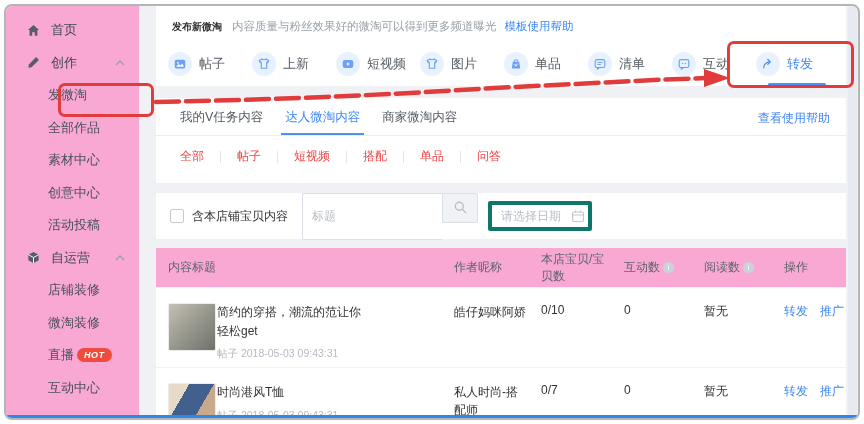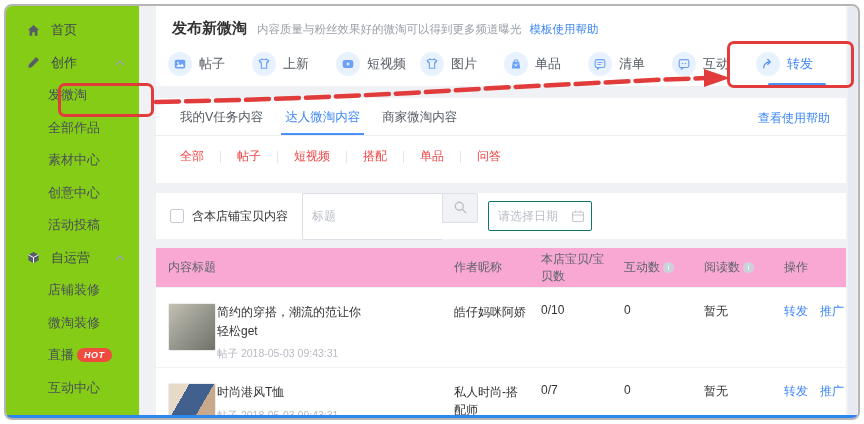--- a/index.html
+++ b/index.html
@@ -2,35 +2,35 @@
 <html><head>
 <meta charset="utf-8">
 <style>
   * { margin:0; padding:0; box-sizing:border-box; }
   html,body { width:864px; height:424px; background:#fff; font-family:"Liberation Sans","DejaVu Sans",sans-serif; }
   .window { position:absolute; left:4px; top:4px; width:856px; height:416px;
     border:2px solid #b5b5b5; border-radius:8px; background:#eff1f5; overflow:hidden; }
   .win-inner { position:absolute; inset:0; }
 
   
-  .sidebar { position:absolute; left:0; top:0; bottom:0; width:134px; background:#84cc16;
+  .sidebar { position:absolute; left:0; top:0; bottom:0; width:134px; background:#f9a8d4;
     border-right:1px solid #e8eaee; padding-top:8px; z-index:2; }
   .side-item { height:32.5px; display:flex; align-items:center; font-size:13px; color:#3f4652; cursor:pointer; }
   .side-top { padding-left:20px; gap:10px; }
   .side-top .chev { margin-left:auto; margin-right:14px; }
   .side-child { padding-left:42px; color:#4a5059; }
   .badge-hot { margin-left:3px; background:#ef4b3f; color:#fff; font-size:9px; font-weight:bold;
     padding:2px 7px; border-radius:9px; letter-spacing:.5px;font-style:italic; }
   .nav-ic { width:15px; height:15px; display:inline-flex; }
 
   
   .card { position:absolute; left:150px; width:690px; background:#fff; }
   .card-top { top:0; height:80px; }
   .page-header { padding:13px 16px 0; display:flex; align-items:baseline; }
-  .page-title { font-size:15px; font-weight:bold; color:#333;text-align:center; }
+  .page-title { font-size:10px; font-weight:bold; color:#333;text-align:center; }
   .page-sub { font-size:11.5px; color:#9aa0a8; margin-left:10px; }
   .page-help { font-size:11.5px; color:#3e87f6; margin-left:8px; cursor:pointer; }
 
   .type-tabs { position:absolute; top:44px; left:12px; display:flex; }
   .type-tab { width:84px; display:flex; align-items:center; gap:7px; font-size:13px; color:#555b63;
     cursor:pointer; position:relative; height:28px; }
   .tab-circ { width:24px; height:24px; border-radius:50%; background:#e8f1fe; display:flex;
     align-items:center; justify-content:center; flex:0 0 24px; }
   .type-tab.active { color:#3e87f6; }
   .type-tab.active::after { content:""; position:absolute; left:12px; bottom:-8px; width:58px; height:3px;
@@ -50,21 +50,21 @@
   .card-search { top:187px; height:46px; display:flex; align-items:center; padding-left:14px; }
   .cbx { width:14px; height:14px; border:1px solid #c6cad2; border-radius:2px; background:#fff; cursor:pointer; }
   .cbx-label { font-size:12px; color:#333; margin-left:8px; }
   .input-group { display:flex; margin-left:14px; }
   .ti { width:140px; height:47px; border:1px solid #dcdfe5; border-right:none; border-radius:2px 0 0 2px;
     padding:0 9px; font-size:12px; color:#333; outline:none; }
   .ti::placeholder, .di::placeholder { color:#b9bec6; }
   .search-btn { width:36px; height:30px; background:#f1f2f5; border:1px solid #dcdfe5; border-radius:0 2px 2px 0;
     display:flex; align-items:center; justify-content:center; cursor:pointer; }
   .date-box { position:relative; margin-left:10px; }
-  .di { width:104px; height:30px; border:1px solid #0f766e; border-radius:2px; padding:0 26px 0 9px;
+  .di { width:104px; height:30px; border:4px solid #0f766e; border-radius:2px; padding:0 26px 0 9px;
     font-size:12px; color:#333; outline:none; }
   .cal-ic { position:absolute; right:7px; top:8px; }
 
   .card-table { top:242px; bottom:0; }
   .tgrid { display:grid; grid-template-columns:286px 87px 83px 80px 80px 1fr; padding-left:12px; }
   .thead { height:39px; background:#f9a8d4; align-items:center; }
   .th { font-size:12px; color:#5f646c; padding-right:18px; line-height:1.35; display:flex; align-items:center; flex-wrap:wrap; }
   .info { display:inline-block; width:11px; height:11px; border-radius:50%; background:#ccd2db; color:#fff;
     font-size:8px; line-height:11px; text-align:center; margin-left:3px; font-style:normal; }
   .info::after { content:"i"; }

